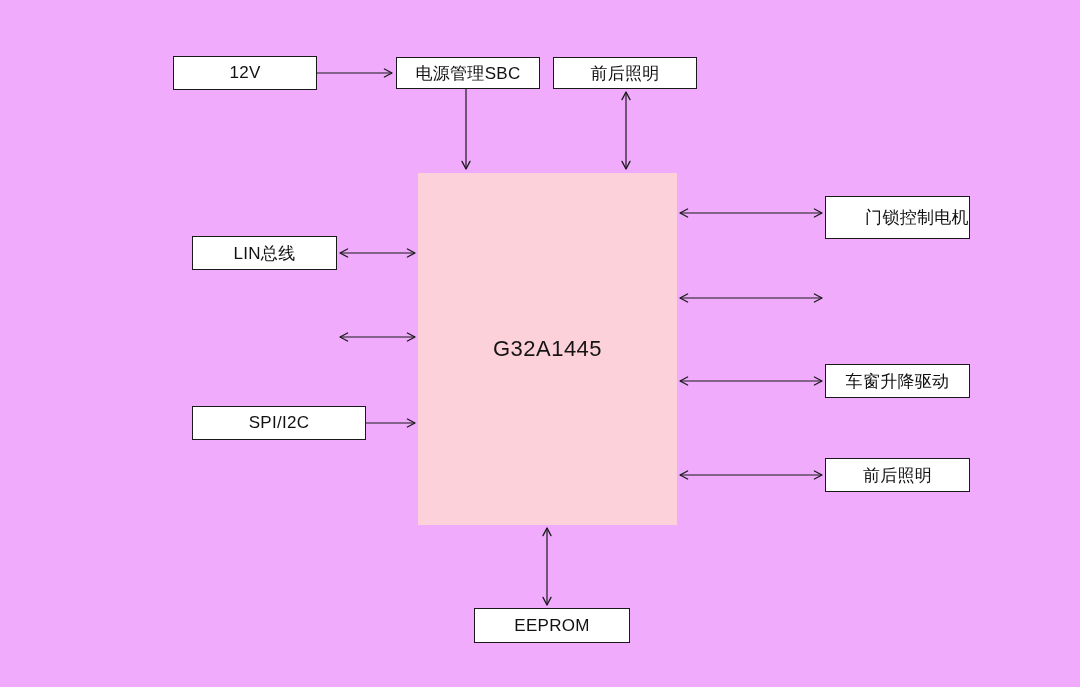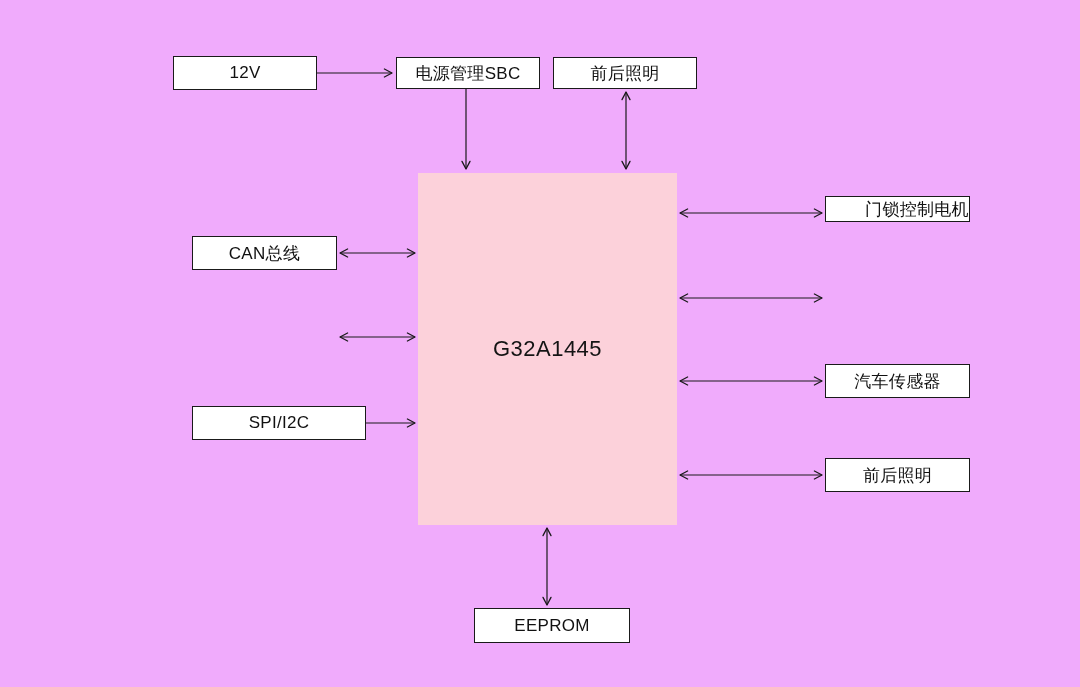--- a/index.html
+++ b/index.html
@@ -32,21 +32,21 @@
     color: #111111;
     white-space: nowrap;
     letter-spacing: 0.3px;
   }
   #n-12v      { left:173px; top:56px;  width:144px; height:34px; }
   #n-sbc      { left:396px; top:57px;  width:144px; height:32px; }
   #n-lighting { left:553px; top:57px;  width:144px; height:32px; }
   #n-can      { left:192px; top:236px; width:145px; height:34px; }
   #n-lin      { left:192px; top:320px; width:145px; height:34px; }
   #n-spi      { left:192px; top:406px; width:174px; height:34px; }
-  #n-doorlock { left:825px; top:196px; width:145px; height:26px;padding-left:39px; }
+  #n-doorlock { left:825px; top:196px; width:145px; height:43px;padding-left:39px; }
   #n-window   { left:825px; top:281px; width:145px; height:34px; }
   #n-wiper    { left:825px; top:364px; width:145px; height:34px; }
   #n-sensor   { left:825px; top:458px; width:145px; height:34px; }
   #n-eeprom   { left:474px; top:608px; width:156px; height:35px; }
   #n-center {
     left:418px; top:173px; width:259px; height:352px;
     background: #FCD1DA;
     border: none;
     font-size: 22px;
     color: #141414;
@@ -85,39 +85,39 @@
 
   <div class="node" id="n-sbc">
     <span>电源管理SBC</span>
   </div>
 
   <div class="node" id="n-lighting">
     <span>前后照明</span>
   </div>
 
   <div class="node" id="n-can">
-    <span>CAN总线</span>
+    <span>LIN总线</span>
   </div>
 
 
   <div class="node" id="n-spi">
     <span>SPI/I2C</span>
   </div>
 
   <div class="node" id="n-center" style="background: rgb(252, 209, 218);">
     <span>G32A1445</span>
   </div>
 
   <div class="node" id="n-doorlock">
     <span>门锁控制电机</span>
   </div>
 
 
   <div class="node" id="n-wiper">
-    <span>汽车传感器</span>
+    <span>车窗升降驱动</span>
   </div>
 
   <div class="node" id="n-sensor">
     <span>前后照明</span>
   </div>
 
   <div class="node" id="n-eeprom">
     <span>EEPROM</span>
   </div>
 

